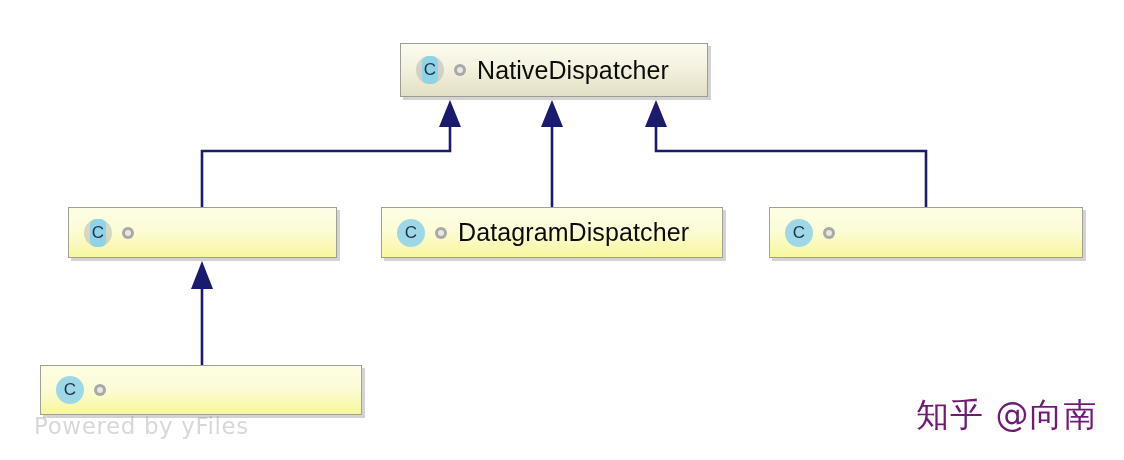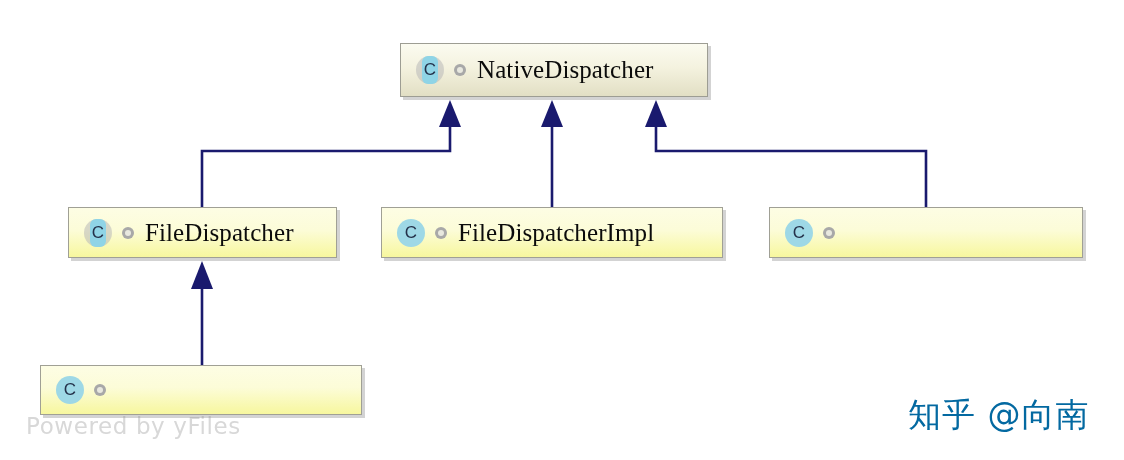--- a/index.html
+++ b/index.html
@@ -44,21 +44,21 @@
   .uml-node.leaf {
     background: linear-gradient(180deg, #fdfde4 0%, #fcfcd8 45%, #f7f79e 100%);
     border-color: #a0a095;
   }
 
   .node-label {
     font-size: 25px;
     color: #0b0b0b;
     letter-spacing: 0.1px;
     white-space: nowrap;
-    font-family: Liberation Serif, serif;
+    font-family: Liberation Sans, sans-serif;
   }
 
   
   .icon-group {
     position: relative;
     display: flex;
     align-items: center;
     margin-right: 11px;
     flex: 0 0 auto;
   }
@@ -122,33 +122,34 @@
     border-radius: 50%;
     background: #e8e8df;
   }
 
   
   .watermark {
     position: absolute;
     color: #d8d8d8;
     white-space: nowrap;
     z-index: 1;
+    margin-left: 8px;
   }
   #yfiles-watermark {
     left: 26px;
     top: 413px;
     font-size: 23px;
     letter-spacing: 0.6px;
     font-family: "DejaVu Sans", sans-serif;
   }
   #zhihu-watermark {
     left: 908px;
     top: 393px;
     font-size: 33px;
-    color: #0369a1;
+    color: #701a75;
     letter-spacing: 1px;
     font-family: "DejaVu Sans", sans-serif;
   }
 </style>
 </head>
 <body>
 
 <div id="canvas">
 
   <svg id="edge-layer" viewBox="0 0 1124 460" width="1124" height="460">
@@ -193,32 +194,31 @@
 
   <div class="uml-node leaf" id="node-file-dispatcher" style="left:68px; top:207px; width:269px; height:51px;">
     <span class="icon-group">
       <span class="class-icon shaded">
         <span class="disc"></span>
         <span class="plate"></span>
         <span class="glyph">C</span>
       </span>
       <span class="dot-icon"></span>
     </span>
-    <span class="node-label">FileDispatcher</span>
   </div>
 
   <div class="uml-node leaf" id="node-datagram-dispatcher" style="left:381px; top:207px; width:342px; height:51px;">
     <span class="icon-group">
       <span class="class-icon">
         <span class="disc"></span>
         <span class="glyph">C</span>
       </span>
       <span class="dot-icon"></span>
     </span>
-    <span class="node-label">FileDispatcherImpl</span>
+    <span class="node-label">DatagramDispatcher</span>
   </div>
 
   <div class="uml-node leaf" id="node-socket-dispatcher" style="left:769px; top:207px; width:314px; height:51px;">
     <span class="icon-group">
       <span class="class-icon">
         <span class="disc"></span>
         <span class="glyph">C</span>
       </span>
       <span class="dot-icon"></span>
     </span>

